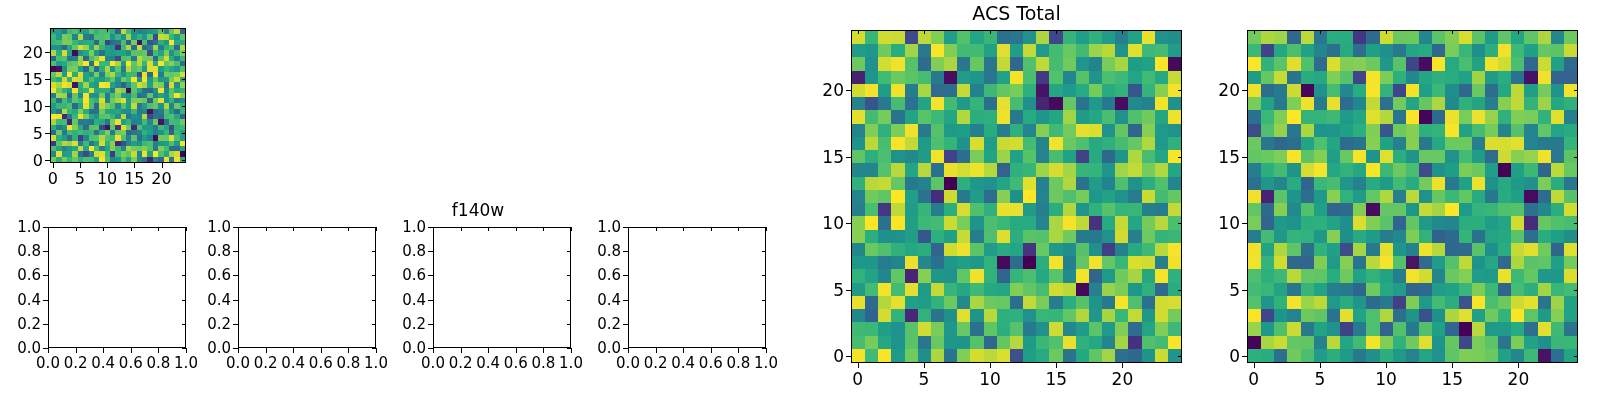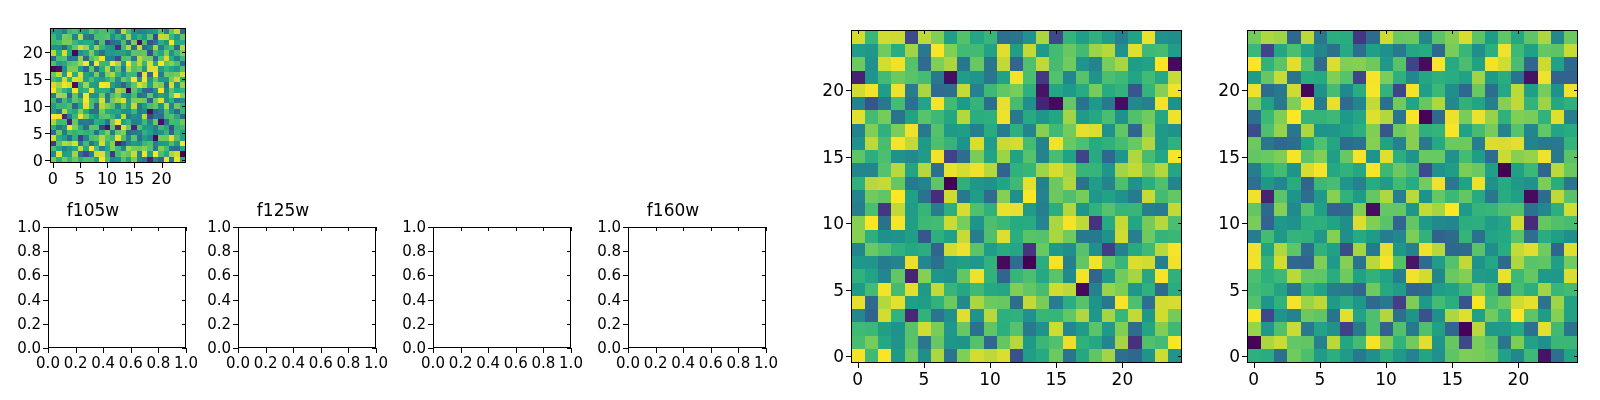--- a/index.html
+++ b/index.html
@@ -685,21 +685,20 @@
       <div class="xtick-lab" style="left: 134.32px; top: 169px; font-size: 16px;">15</div>
       <div class="tick-mark tick-x" style="left: 134.32px; top: 163px;"></div>
       <div class="tick-mark tick-x-in" style="left: 134.32px; top: 28px;"></div>
       <div class="xtick-lab" style="left: 161.52px; top: 169px; font-size: 16px;">20</div>
       <div class="tick-mark tick-x" style="left: 161.52px; top: 163px;"></div>
       <div class="tick-mark tick-x-in" style="left: 161.52px; top: 28px;"></div>
     </div>
 </div>
 
 <div class="panel" style="left:0px;top:190px;width:200px;height:210px;">
-  <div class="plot-title" style="top:12px;width:186px;">f105w</div>
   <div class="axes" id="ax-f105w" style="left:48px;top:37px;width:138px;height:121px;"></div>
   <div id="ticks-f105w">
       <div class="ytick-lab" style="top: 158px; left: 0px; width: 41px; font-size: 15px;">0.0</div>
       <div class="tick-mark tick-y" style="left: 43px; top: 158px;"></div>
       <div class="tick-mark tick-y-in" style="left: 182px; top: 158px;"></div>
       <div class="ytick-lab" style="top: 133.8px; left: 0px; width: 41px; font-size: 15px;">0.2</div>
       <div class="tick-mark tick-y" style="left: 43px; top: 133.8px;"></div>
       <div class="tick-mark tick-y-in" style="left: 182px; top: 133.8px;"></div>
       <div class="ytick-lab" style="top: 109.6px; left: 0px; width: 41px; font-size: 15px;">0.4</div>
       <div class="tick-mark tick-y" style="left: 43px; top: 109.6px;"></div>
@@ -728,21 +727,20 @@
       <div class="xtick-lab" style="left: 158.4px; top: 164px; font-size: 15px;">0.8</div>
       <div class="tick-mark tick-x" style="left: 158.4px; top: 158px;"></div>
       <div class="tick-mark tick-x-in" style="left: 158.4px; top: 37px;"></div>
       <div class="xtick-lab" style="left: 186px; top: 164px; font-size: 15px;">1.0</div>
       <div class="tick-mark tick-x" style="left: 186px; top: 158px;"></div>
       <div class="tick-mark tick-x-in" style="left: 186px; top: 37px;"></div>
     </div>
 </div>
 
 <div class="panel" style="left:190px;top:190px;width:200px;height:210px;">
-  <div class="plot-title" style="top:12px;width:186px;">f125w</div>
   <div class="axes" id="ax-f125w" style="left:48px;top:37px;width:138px;height:121px;"></div>
   <div id="ticks-f125w">
       <div class="ytick-lab" style="top: 158px; left: 0px; width: 41px; font-size: 15px;">0.0</div>
       <div class="tick-mark tick-y" style="left: 43px; top: 158px;"></div>
       <div class="tick-mark tick-y-in" style="left: 182px; top: 158px;"></div>
       <div class="ytick-lab" style="top: 133.8px; left: 0px; width: 41px; font-size: 15px;">0.2</div>
       <div class="tick-mark tick-y" style="left: 43px; top: 133.8px;"></div>
       <div class="tick-mark tick-y-in" style="left: 182px; top: 133.8px;"></div>
       <div class="ytick-lab" style="top: 109.6px; left: 0px; width: 41px; font-size: 15px;">0.4</div>
       <div class="tick-mark tick-y" style="left: 43px; top: 109.6px;"></div>
@@ -771,20 +769,21 @@
       <div class="xtick-lab" style="left: 158.4px; top: 164px; font-size: 15px;">0.8</div>
       <div class="tick-mark tick-x" style="left: 158.4px; top: 158px;"></div>
       <div class="tick-mark tick-x-in" style="left: 158.4px; top: 37px;"></div>
       <div class="xtick-lab" style="left: 186px; top: 164px; font-size: 15px;">1.0</div>
       <div class="tick-mark tick-x" style="left: 186px; top: 158px;"></div>
       <div class="tick-mark tick-x-in" style="left: 186px; top: 37px;"></div>
     </div>
 </div>
 
 <div class="panel" style="left:385px;top:190px;width:200px;height:210px;">
+  <div class="plot-title" style="top:12px;width:186px;">f140w</div>
   <div class="axes" id="ax-f140w" style="left:48px;top:37px;width:138px;height:121px;"></div>
   <div id="ticks-f140w">
       <div class="ytick-lab" style="top: 158px; left: 0px; width: 41px; font-size: 15px;">0.0</div>
       <div class="tick-mark tick-y" style="left: 43px; top: 158px;"></div>
       <div class="tick-mark tick-y-in" style="left: 182px; top: 158px;"></div>
       <div class="ytick-lab" style="top: 133.8px; left: 0px; width: 41px; font-size: 15px;">0.2</div>
       <div class="tick-mark tick-y" style="left: 43px; top: 133.8px;"></div>
       <div class="tick-mark tick-y-in" style="left: 182px; top: 133.8px;"></div>
       <div class="ytick-lab" style="top: 109.6px; left: 0px; width: 41px; font-size: 15px;">0.4</div>
       <div class="tick-mark tick-y" style="left: 43px; top: 109.6px;"></div>
@@ -813,21 +812,20 @@
       <div class="xtick-lab" style="left: 158.4px; top: 164px; font-size: 15px;">0.8</div>
       <div class="tick-mark tick-x" style="left: 158.4px; top: 158px;"></div>
       <div class="tick-mark tick-x-in" style="left: 158.4px; top: 37px;"></div>
       <div class="xtick-lab" style="left: 186px; top: 164px; font-size: 15px;">1.0</div>
       <div class="tick-mark tick-x" style="left: 186px; top: 158px;"></div>
       <div class="tick-mark tick-x-in" style="left: 186px; top: 37px;"></div>
     </div>
 </div>
 
 <div class="panel" style="left:580px;top:190px;width:200px;height:210px;">
-  <div class="plot-title" style="top:12px;width:186px;">f160w</div>
   <div class="axes" id="ax-f160w" style="left:48px;top:37px;width:138px;height:121px;"></div>
   <div id="ticks-f160w">
       <div class="ytick-lab" style="top: 158px; left: 0px; width: 41px; font-size: 15px;">0.0</div>
       <div class="tick-mark tick-y" style="left: 43px; top: 158px;"></div>
       <div class="tick-mark tick-y-in" style="left: 182px; top: 158px;"></div>
       <div class="ytick-lab" style="top: 133.8px; left: 0px; width: 41px; font-size: 15px;">0.2</div>
       <div class="tick-mark tick-y" style="left: 43px; top: 133.8px;"></div>
       <div class="tick-mark tick-y-in" style="left: 182px; top: 133.8px;"></div>
       <div class="ytick-lab" style="top: 109.6px; left: 0px; width: 41px; font-size: 15px;">0.4</div>
       <div class="tick-mark tick-y" style="left: 43px; top: 109.6px;"></div>
@@ -856,20 +854,21 @@
       <div class="xtick-lab" style="left: 158.4px; top: 164px; font-size: 15px;">0.8</div>
       <div class="tick-mark tick-x" style="left: 158.4px; top: 158px;"></div>
       <div class="tick-mark tick-x-in" style="left: 158.4px; top: 37px;"></div>
       <div class="xtick-lab" style="left: 186px; top: 164px; font-size: 15px;">1.0</div>
       <div class="tick-mark tick-x" style="left: 186px; top: 158px;"></div>
       <div class="tick-mark tick-x-in" style="left: 186px; top: 37px;"></div>
     </div>
 </div>
 
 <div class="panel" style="left:800px;top:0px;width:390px;height:400px;">
+  <div class="plot-title" style="top:4px;left:51px;width:331px;font-size:19px;">ACS Total</div>
   <div class="axes" id="ax-acs" style="left:51px;top:30px;width:331px;height:333px;">
     <div class="heat-grid" id="grid-acs" style="grid-template-columns: repeat(25, 1fr); grid-template-rows: repeat(25, 1fr);">
         <div class="heat-cell" style="background: rgb(211, 221, 48);"></div>
         <div class="heat-cell" style="background: rgb(56, 182, 120);"></div>
         <div class="heat-cell" style="background: rgb(209, 220, 49);"></div>
         <div class="heat-cell" style="background: rgb(204, 219, 50);"></div>
         <div class="heat-cell" style="background: rgb(61, 73, 138);"></div>
         <div class="heat-cell" style="background: rgb(190, 217, 56);"></div>
         <div class="heat-cell" style="background: rgb(127, 206, 86);"></div>
         <div class="heat-cell" style="background: rgb(32, 158, 135);"></div>

